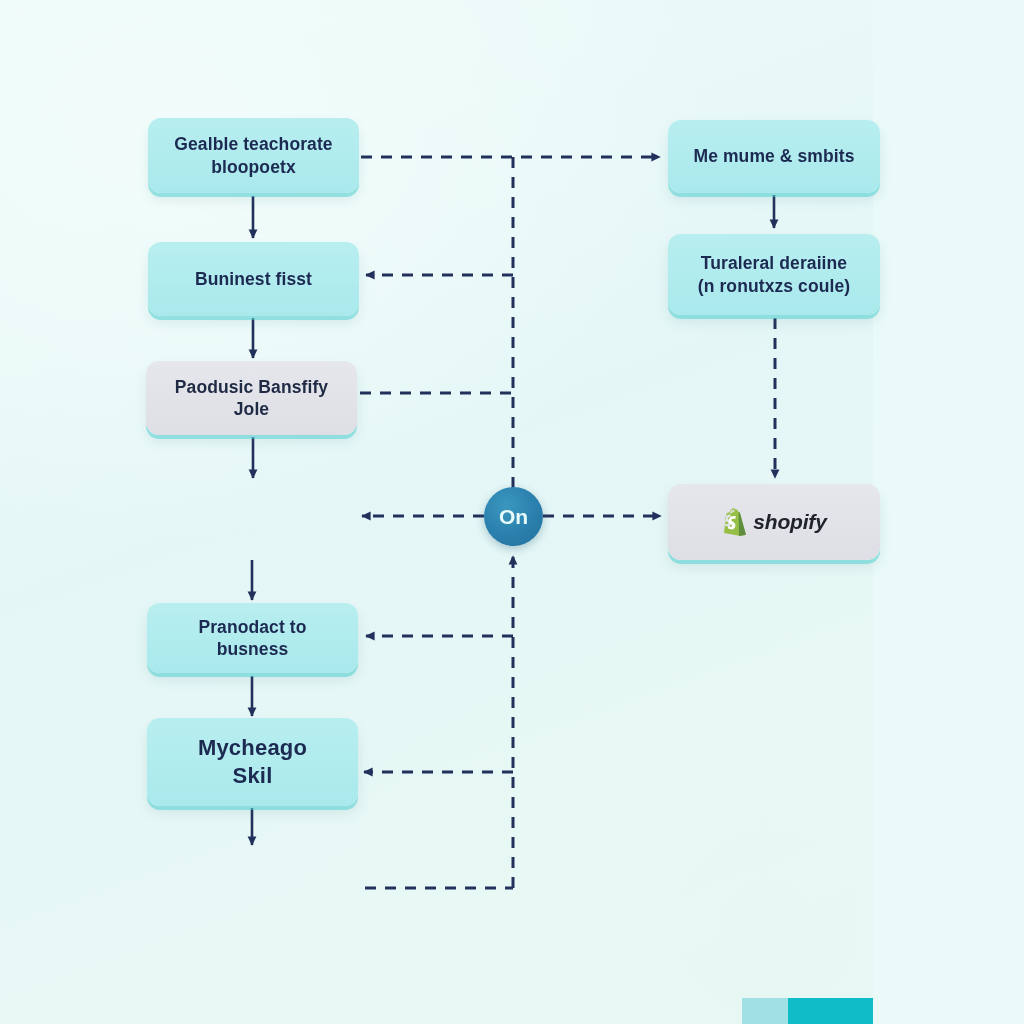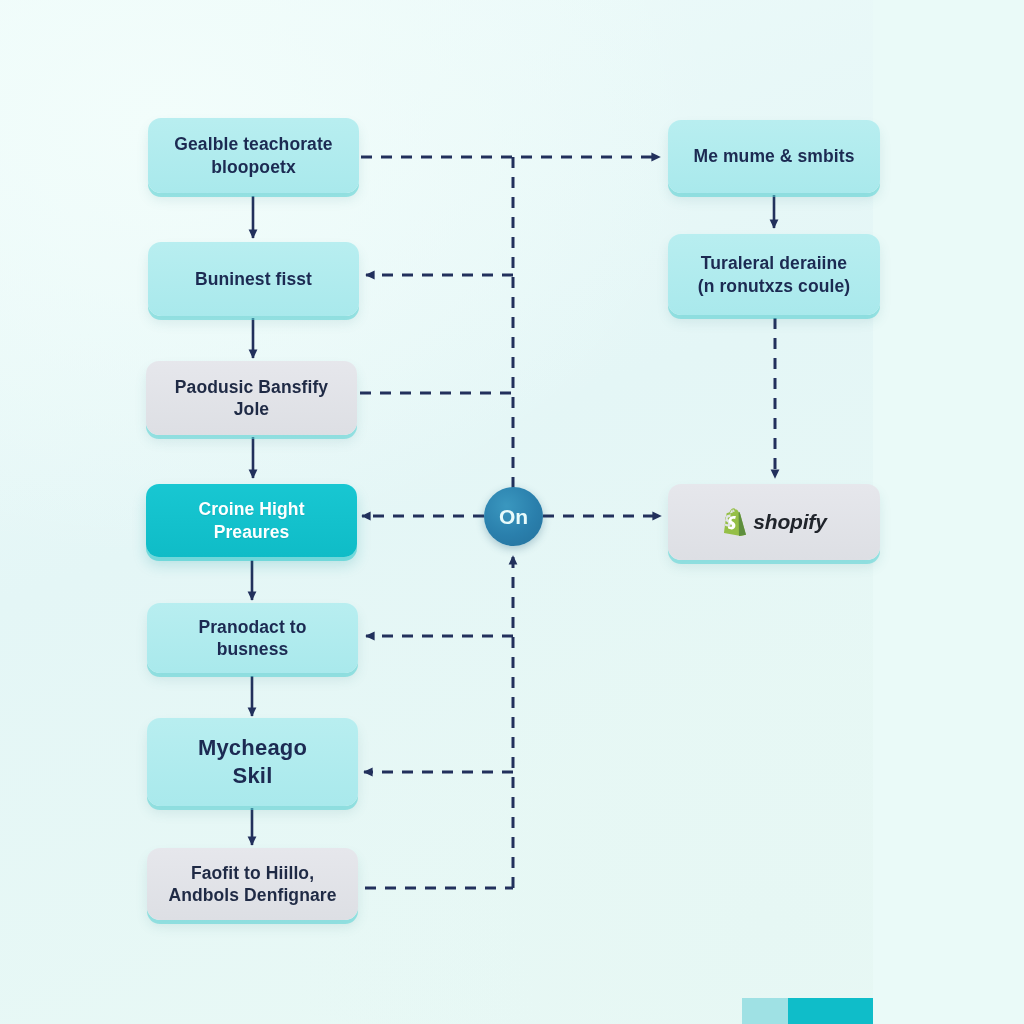--- a/index.html
+++ b/index.html
@@ -183,38 +183,30 @@
 
   <div class="node teal-soft" style="left:148px; top:242px; width:211px; height:74px;">
     <span class="label">Buninest fisst</span>
   </div>
 
   <div class="node grey" style="left:146px; top:361px; width:211px; height:74px;">
     <span class="label">Paodusic Bansfify
 Jole</span>
   </div>
 
-  <div class="node teal-bright" style="left:146px; top:484px; width:211px; height:73px;">
-    <span class="label">Croine Hight
-Preaures</span>
-  </div>
 
   <div class="node teal-soft" style="left:147px; top:603px; width:211px; height:70px;">
     <span class="label">Pranodact to busness</span>
   </div>
 
   <div class="node teal-soft emphasis" style="left:147px; top:718px; width:211px; height:88px;">
     <span class="label">Mycheago
 Skil</span>
   </div>
 
-  <div class="node grey" style="left:147px; top:848px; width:211px; height:72px;">
-    <span class="label">Faofit to Hiillo,
-Andbols Denfignare</span>
-  </div>
 
   <div class="node teal-soft" style="left:668px; top:120px; width:212px; height:73px;">
     <span class="label">Me mume &amp; smbits</span>
   </div>
 
   <div class="node teal-soft" style="left:668px; top:234px; width:212px; height:81px;">
     <span class="label">Turaleral deraiine
 (n ronutxzs coule)</span>
   </div>
 

